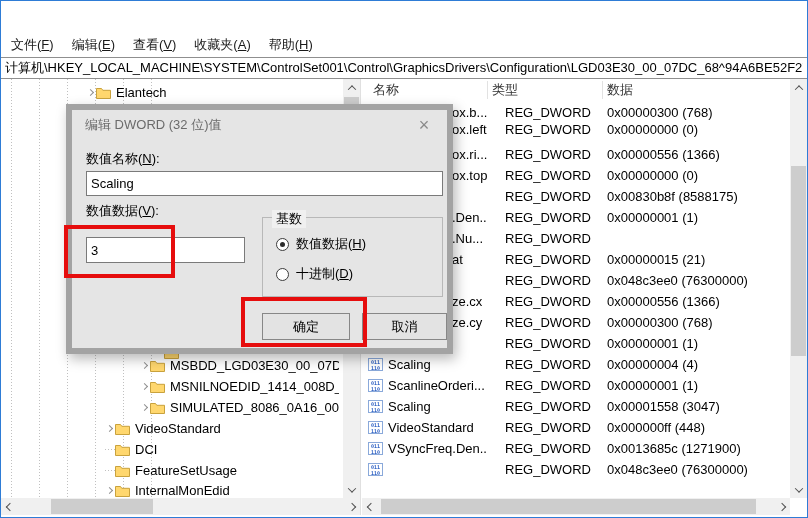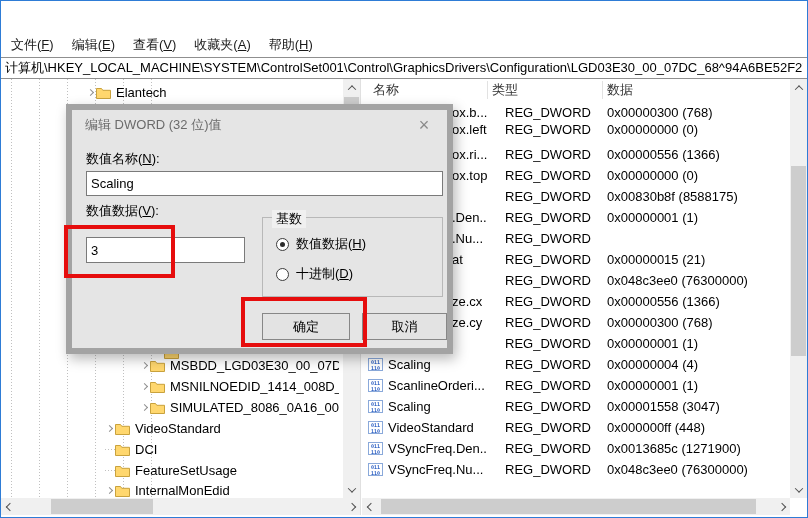--- a/index.html
+++ b/index.html
@@ -313,21 +313,20 @@
           <span class="vdata">0x000000ff (448)</span>
         </div>
       <div class="vrow" style="top:359px">
           <span class="dword-icon"></span>
           <span class="vname full">VSyncFreq.Den...</span>
           <span class="vtype">REG_DWORD</span>
           <span class="vdata">0x0013685c (1271900)</span>
         </div>
       <div class="vrow" style="top:380px">
           <span class="dword-icon"></span>
-          <span class="vname full">VSyncFreq.Nu...</span>
           <span class="vtype">REG_DWORD</span>
           <span class="vdata">0x048c3ee0 (76300000)</span>
         </div>
 
       <div class="sb" style="right:0;top:0;width:17px;bottom:17px">
         <div class="sb-btn" style="top:0;left:0">
             <span class="ch up"></span>
           </div>
         <div class="thumb" style="left:1px;width:15px;top:87px;height:190px"></div>
         <div class="sb-btn" style="bottom:0;left:0">

